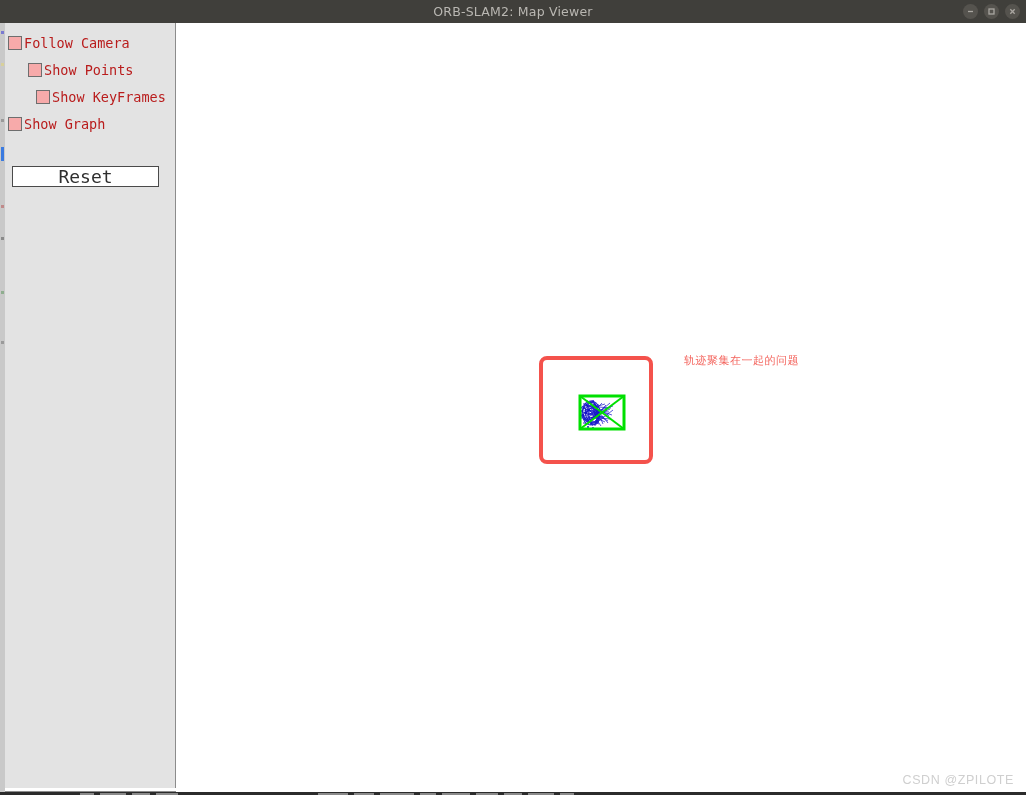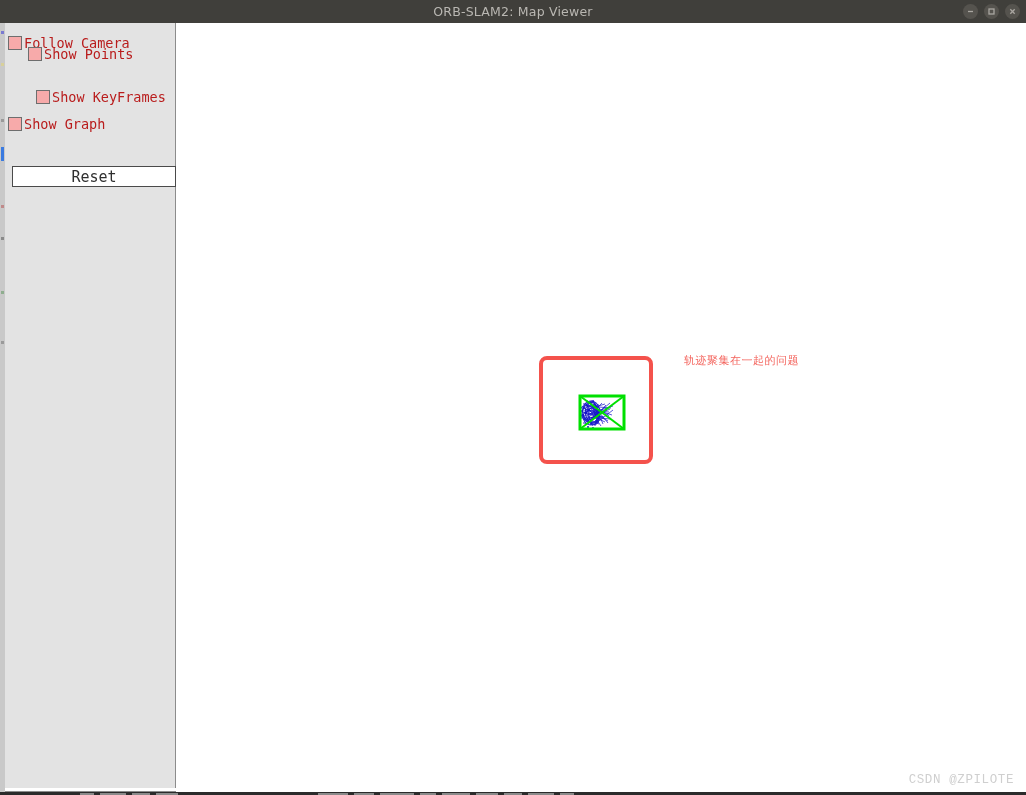--- a/index.html
+++ b/index.html
@@ -115,30 +115,30 @@
     font-size: 13.5px;
     color: #b91c1c;
     white-space: nowrap;
     letter-spacing: 0px;
   }
 
   #reset-button {
     position: absolute;
     left: 7px;
     top: 143px;
-    width: 164px;
+    width: 147px;
     height: 21px;
     box-sizing: border-box;
     background: #ffffff;
     border: 1px solid #4a4a4a;
     display: flex;
     align-items: center;
     justify-content: center;
     font-family: "DejaVu Sans Mono", monospace;
-    font-size: 15px;
+    font-size: 18px;
     color: #2f2f2f;
     cursor: pointer;
   }
 
   
   #viewport {
     position: absolute;
     left: 177px;
     top: 23px;
     width: 849px;
@@ -179,21 +179,21 @@
     color: #f4655e;
     white-space: nowrap;
     letter-spacing: 0.5px;
   }
 
   
   #watermark {
     position: absolute;
     right: 12px;
     bottom: 8px;
-    font-family: Liberation Mono, monospace;
+    font-family: Liberation Sans, sans-serif;
     font-size: 12.5px;
     color: #cfcfcf;
     letter-spacing: 0.6px;
     white-space: nowrap;
   }
 
   
   #taskbar-sliver {
     position: absolute;
     left: 0;
@@ -262,21 +262,21 @@
     <div class="sliver-speck" style="top:318px;background:#9a9a9a;"></div>
   </div>
 
   <div id="sidebar">
 
     <div class="checkbox-row" style="top:9px;">
       <span class="cbox on"></span>
       <span class="cb-label">Follow Camera</span>
     </div>
 
-    <div class="checkbox-row" style="top:20px;padding-left:20px;">
+    <div class="checkbox-row" style="top:36px;padding-left:20px;">
       <span class="cbox on"></span>
       <span class="cb-label">Show Points</span>
     </div>
 
     <div class="checkbox-row" style="top:63px;margin-left:28px;">
       <span class="cbox on"></span>
       <span class="cb-label">Show KeyFrames</span>
     </div>
 
     <div class="checkbox-row" style="top:90px;align-items:center;">

